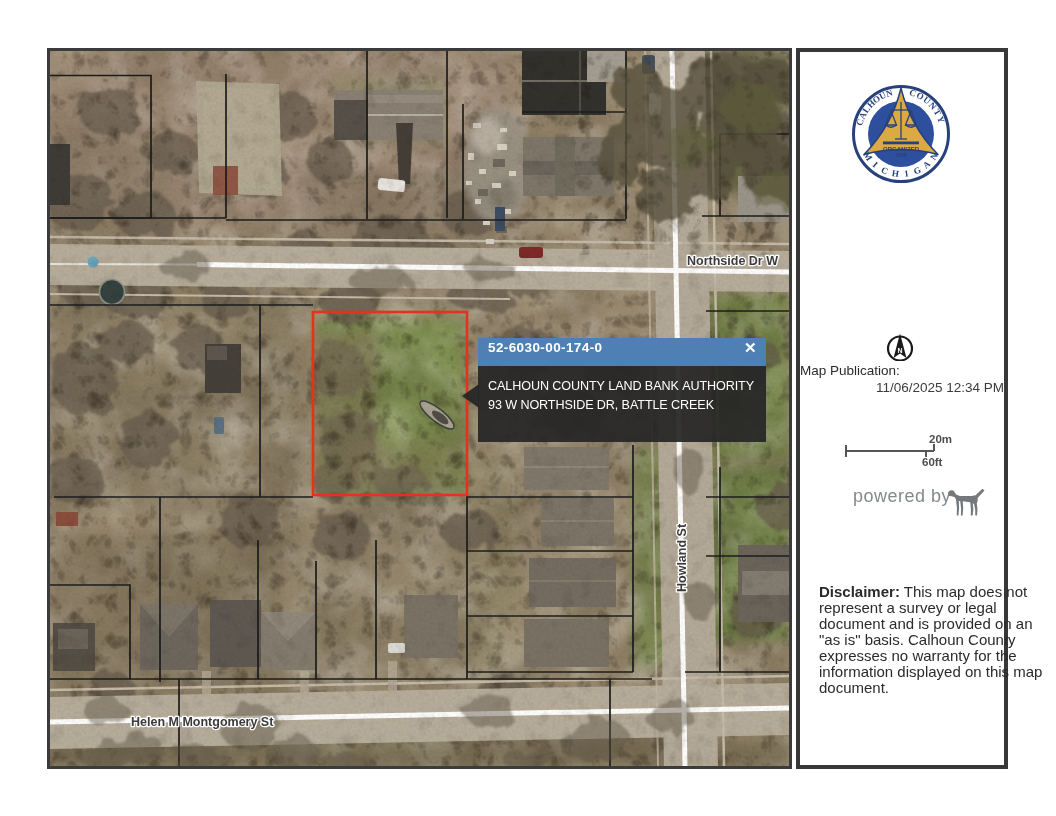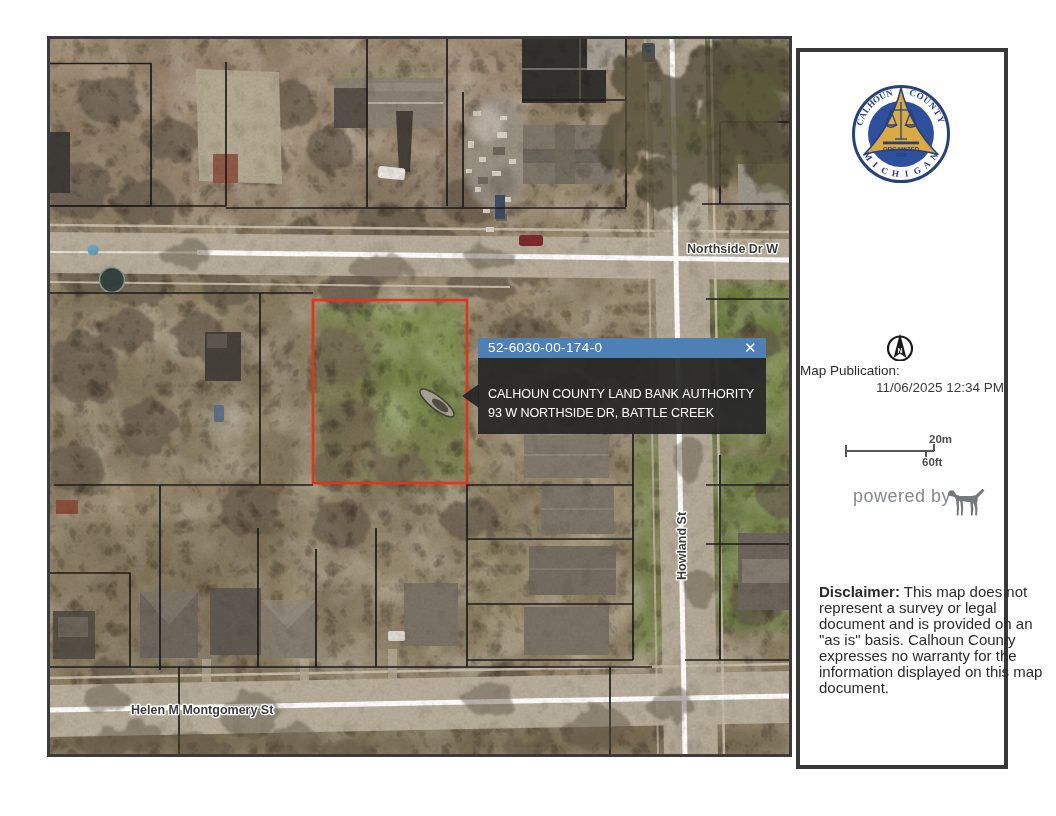--- a/index.html
+++ b/index.html
@@ -1,18 +1,18 @@
 <!DOCTYPE html>
 <html><head>
 <meta charset="utf-8">
 <style>
   html,body{margin:0;padding:0;background:#ffffff;width:1056px;height:816px;overflow:hidden;}
   *{box-sizing:border-box;}
   body{font-family:"Liberation Sans",sans-serif;position:relative;}
-  #mapframe{position:absolute;left:47px;top:36px;width:745px;height:721px;border:3px solid #3b3b3b;background:#95886f;}
+  #mapframe{position:absolute;left:47px;top:48px;width:745px;height:721px;border:3px solid #3b3b3b;background:#95886f;}
   #sidebar{position:absolute;left:796px;top:48px;width:212px;height:721px;border:4px solid #383838;background:#ffffff;}
 </style>
 </head>
 <body>
 
 <div id="mapframe">
 <svg id="mapsvg" width="739" height="715" viewBox="0 0 739 715" xmlns="http://www.w3.org/2000/svg">
 <defs>
   <filter id="soft" x="-30%" y="-30%" width="160%" height="160%">
           <feGaussianBlur stdDeviation="6"></feGaussianBlur>
@@ -356,22 +356,22 @@
 <g font-family="Liberation Sans, sans-serif" font-weight="bold" fill="#3b3b3b" stroke="#ffffff" stroke-width="2.6" paint-order="stroke" stroke-linejoin="round">
   <text x="637" y="214" font-size="12.5">Northside Dr W</text>
   <text x="0" y="0" font-size="12.5" transform="translate(636 541) rotate(-90)">Howland St</text>
   <text x="81" y="675" font-size="12.5">Helen M Montgomery St</text>
 </g>
 </svg>
 </div>
 
 <div id="popup" style="position:absolute;left:478px;top:338px;width:288px;height:96px;">
   <div style="position:absolute;left:-16px;top:46px;width:0;height:0;border-top:12px solid transparent;border-bottom:12px solid transparent;border-right:17px solid rgba(38,38,38,0.95);"></div>
-  <div style="height:20px;background:#4e80b4;color:#fff;font-size:13.5px;font-weight:normal;line-height:20px;padding-left:10px;letter-spacing:0.4px;">52-6030-00-174-0<span style="position:absolute;right:9px;top:0;font-size:15px;">✕</span></div>
-  <div style="height:76px;background:rgba(38,38,38,0.93);color:#fff;font-size:12.6px;padding:27px 0 0 10px;letter-spacing:-0.1px;line-height:18.5px;white-space:nowrap;">CALHOUN&nbsp;COUNTY&nbsp;LAND&nbsp;BANK&nbsp;AUTHORITY<br>93 W NORTHSIDE DR, BATTLE CREEK</div>
+  <div style="height:28px;background:#4e80b4;color:#fff;font-size:13.5px;font-weight:bold;line-height:20px;padding-left:10px;letter-spacing:0.4px;">52-6030-00-174-0<span style="position:absolute;right:9px;top:0;font-size:15px;">✕</span></div>
+  <div style="height:76px;background:rgba(38,38,38,0.93);color:#fff;font-size:12.6px;padding:11px 0 0 10px;letter-spacing:-0.1px;line-height:18.5px;white-space:nowrap;">CALHOUN&nbsp;COUNTY&nbsp;LAND&nbsp;BANK&nbsp;AUTHORITY<br>93 W NORTHSIDE DR, BATTLE CREEK</div>
 </div>
 
 <div id="sidebar">
 
   <svg style="position:absolute;left:51px;top:32px;" width="100" height="100" viewBox="0 0 100 100" xmlns="http://www.w3.org/2000/svg">
     <circle cx="50" cy="50" r="47.5" fill="#ffffff" stroke="#27417c" stroke-width="3"></circle>
     <circle cx="50" cy="50" r="33" fill="#2d4f9e"></circle>
     <path d="M50 4 Q59 42 87 70.5 Q50 60.5 13 70.5 Q41 42 50 4 Z" fill="#dcaa42" stroke="#27417c" stroke-width="1.5" stroke-linejoin="round"></path>
     <g stroke="#27417c" fill="none" stroke-width="1.3">
       <line x1="50" y1="18" x2="50" y2="55"></line>

